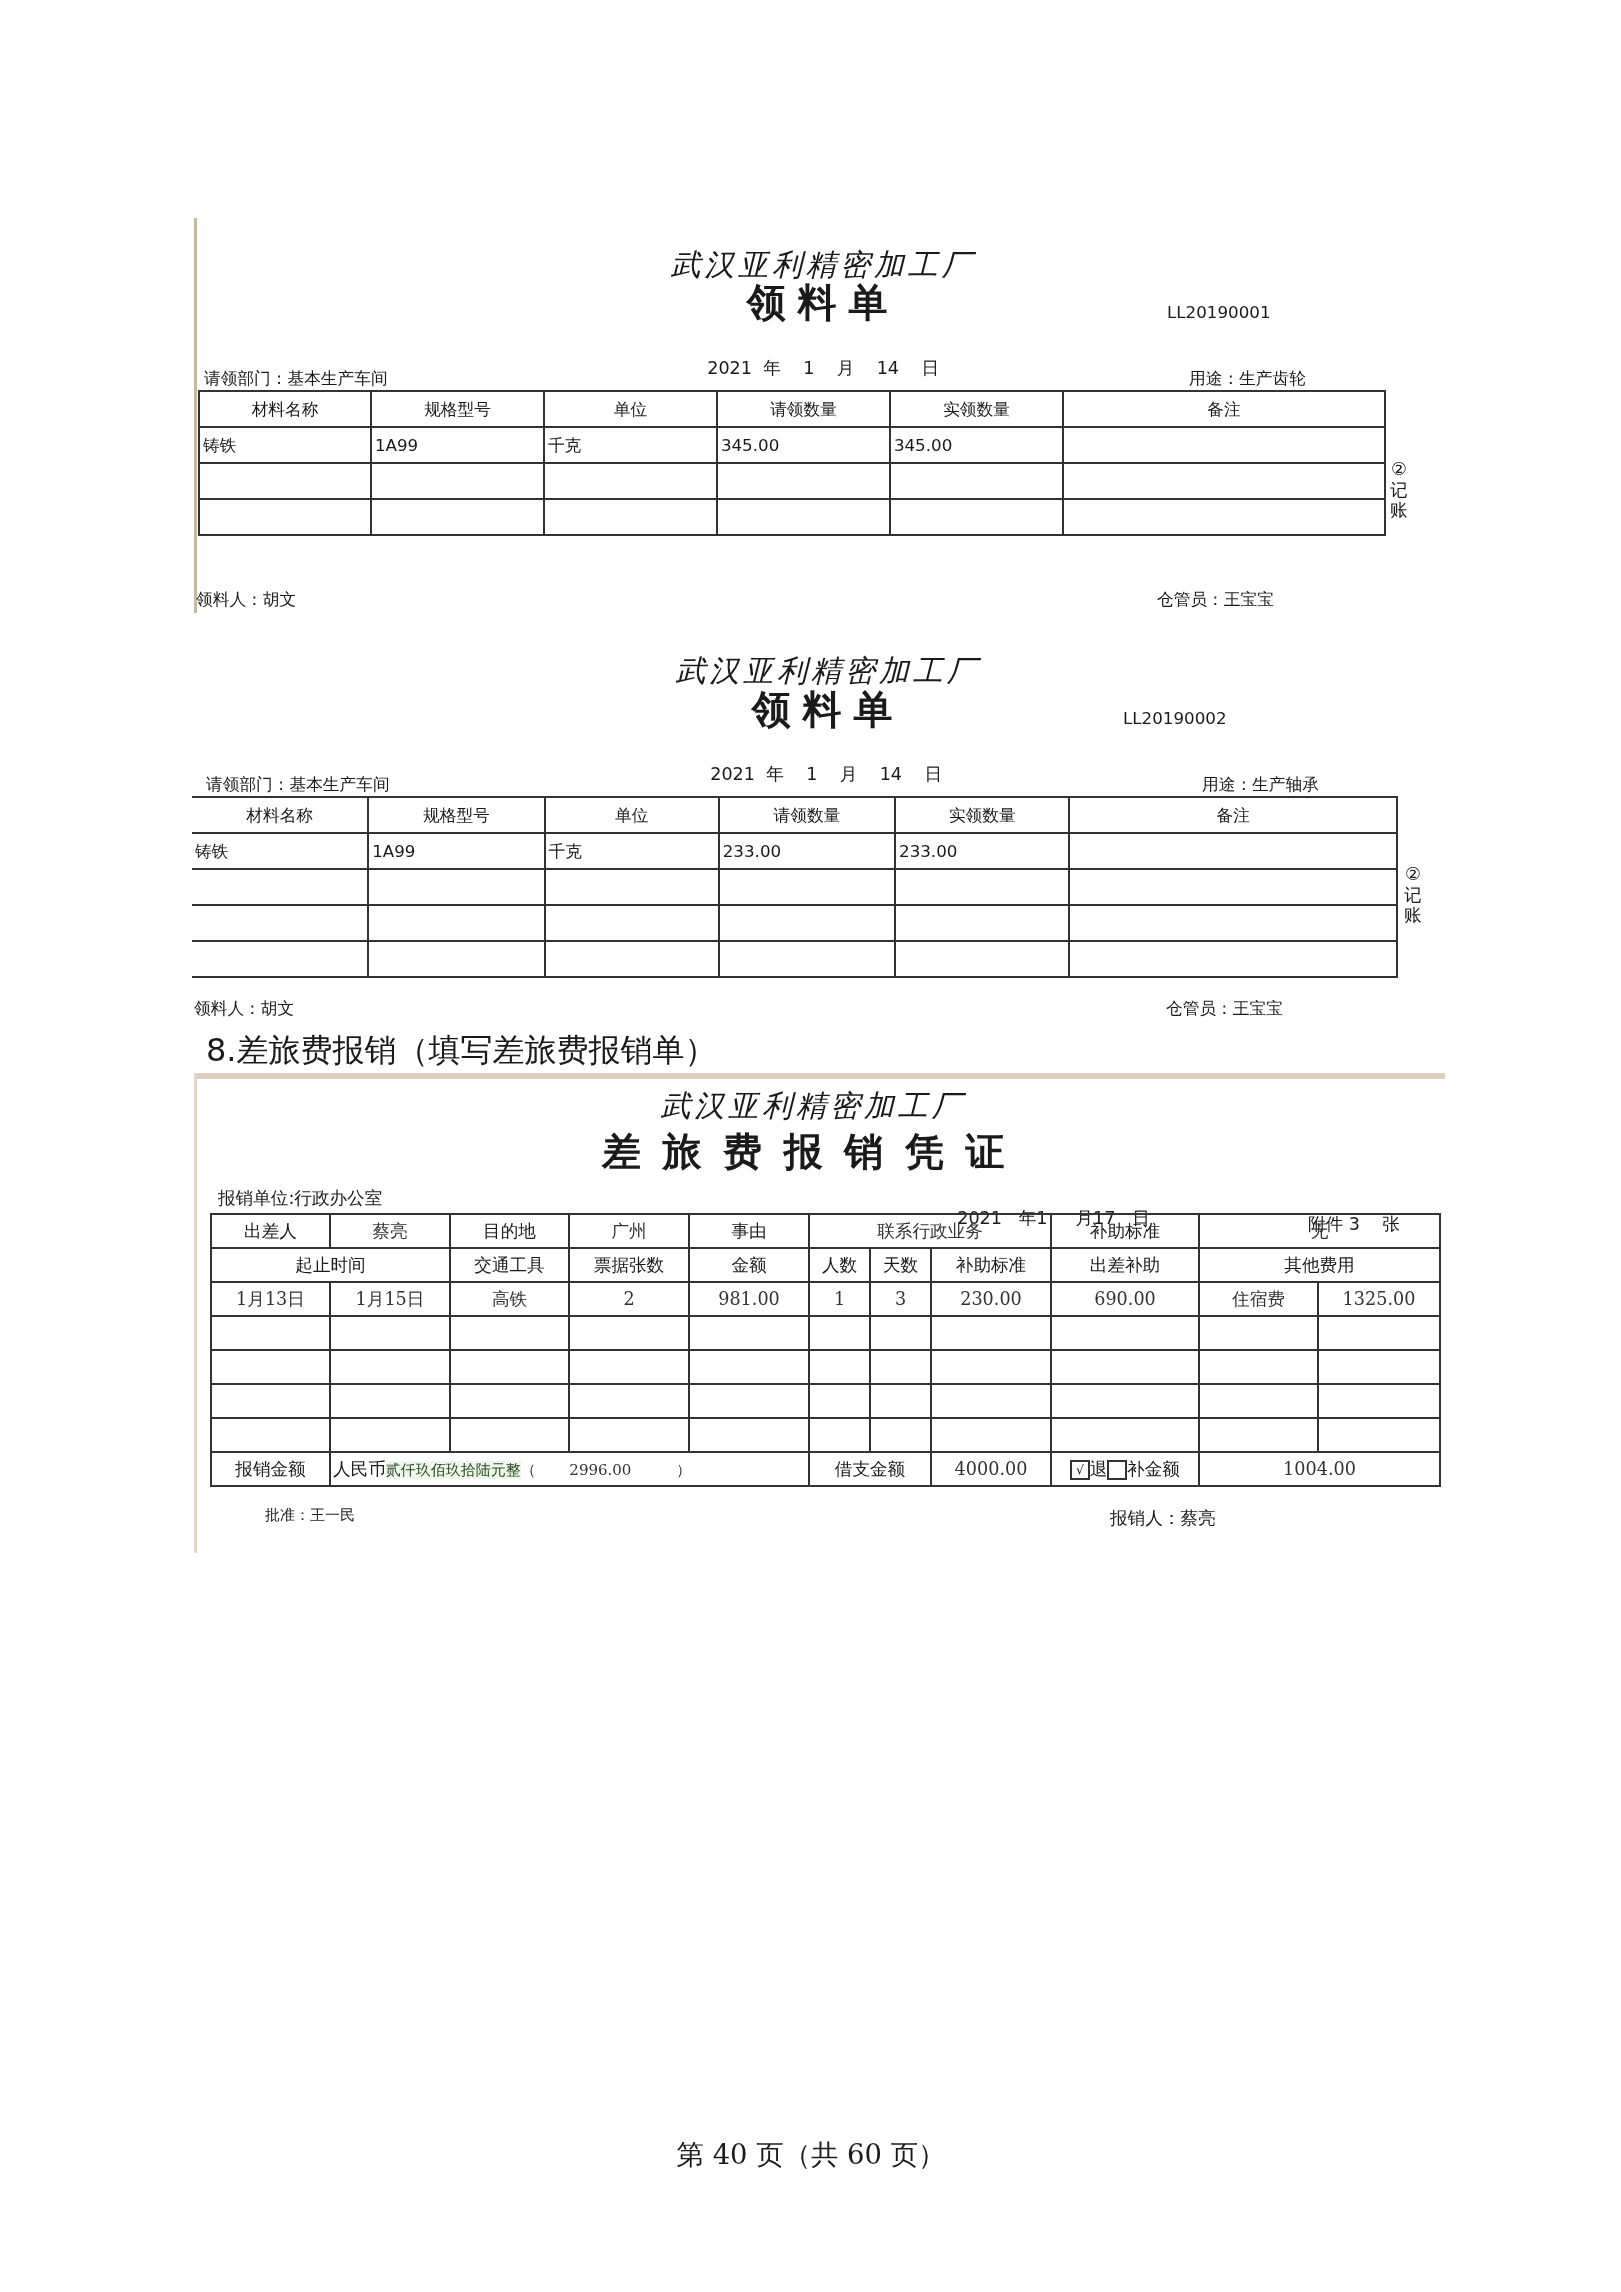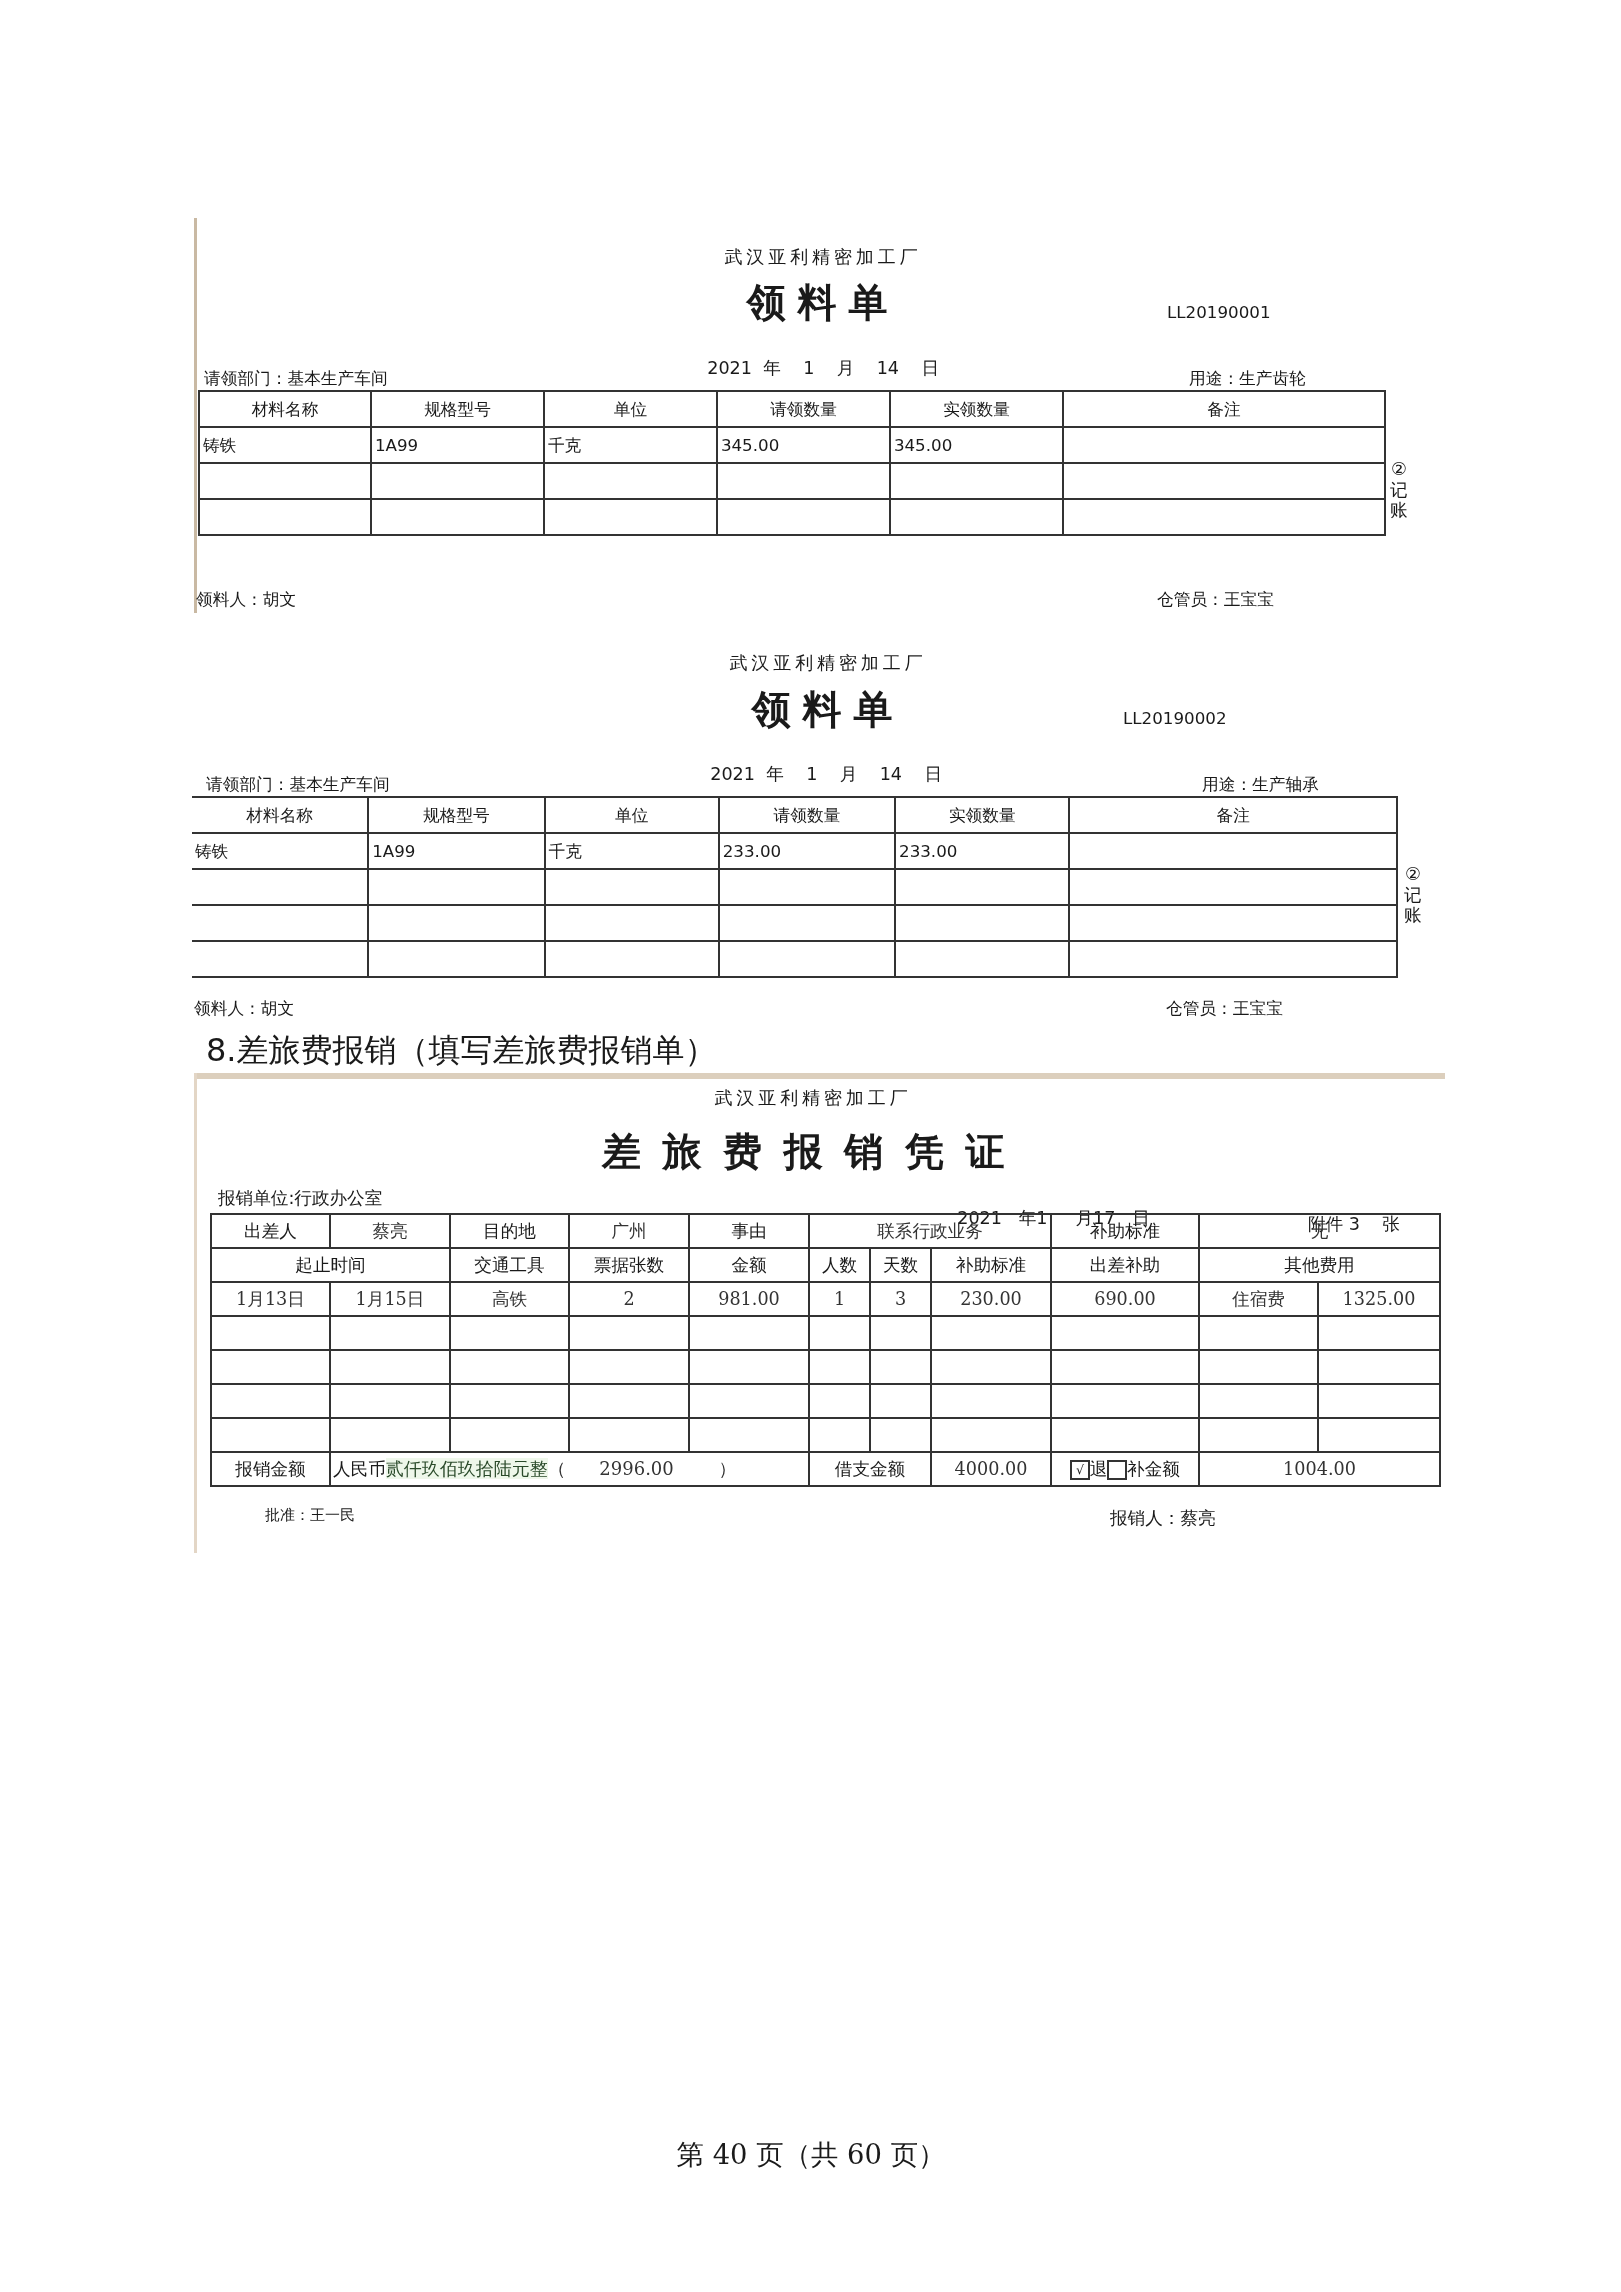--- a/index.html
+++ b/index.html
@@ -1,30 +1,30 @@
 <!DOCTYPE html>
 <html><head>
 <meta charset="utf-8">
 <style>
   html, body { margin: 0; padding: 0; background: #ffffff; }
   body { width: 1621px; height: 2293px; position: relative; font-family: "DejaVu Sans", sans-serif; color: #1a1a1a; overflow: hidden; }
   .abs { position: absolute; }
   .leftbar { position: absolute; width: 2.9px; background: #c9b9a3; }
-  .company { font-family: "DejaVu Serif", serif; font-size: 18px; letter-spacing: 3.9px; text-align: center; }
+  .company { font-family: "DejaVu Serif", serif; font-size: 30px; letter-spacing: 3.9px; text-align: center; font-style: italic; }
   .formtitle { font-family: "DejaVu Serif", serif; font-size: 39px; font-weight: bold; letter-spacing: 11.8px; text-align: center; }
   .date { font-size: 17.6px; white-space: pre; }
   .code { font-size: 16.7px; }
   .meta { font-size: 16.7px; }
   table.grid { position: absolute; border-collapse: collapse; table-layout: fixed; }
   table.grid td { border: 2px solid #333; font-size: 16.7px; padding: 0 2.9px; height: 34px; overflow: hidden; white-space: nowrap; }
   table.grid td.c { text-align: center; }
   .side { position: absolute; font-size: 17.6px; line-height: 20.6px; width: 21.6px; text-align: center; }
   .section-heading { font-size: 32px; margin-left: 12px; }
   .topband { position: absolute; height: 5.9px; background: #dccfbd; }
-  .hand { font-family: "DejaVu Serif", serif; color: #333; font-size: 18px; }
+  .hand { font-family: "DejaVu Serif", serif; color: #333; font-size: 15px; }
   .green { background: #eef7ea; color: #2a4a2a; }
   .footer { font-family: "DejaVu Serif", serif; font-size: 27.4px; text-align: center; }
   table.travel td { border: 2px solid #333; font-size: 17.6px; height: 32px; padding: 0 2px; text-align: center; white-space: nowrap; overflow: hidden; }
   .chk { display: inline-block; width: 15.7px; height: 15.7px; border: 2px solid #333; vertical-align: middle; font-size: 12.7px; line-height: 15.7px; text-align: center; }
 </style>
 </head>
 <body>
 
 <div class="leftbar" style="left:194px; top:218px; height:395px;"></div>
 <div class="abs company" style="left:588px; top:245px; width:470px;">武汉亚利精密加工厂</div>

